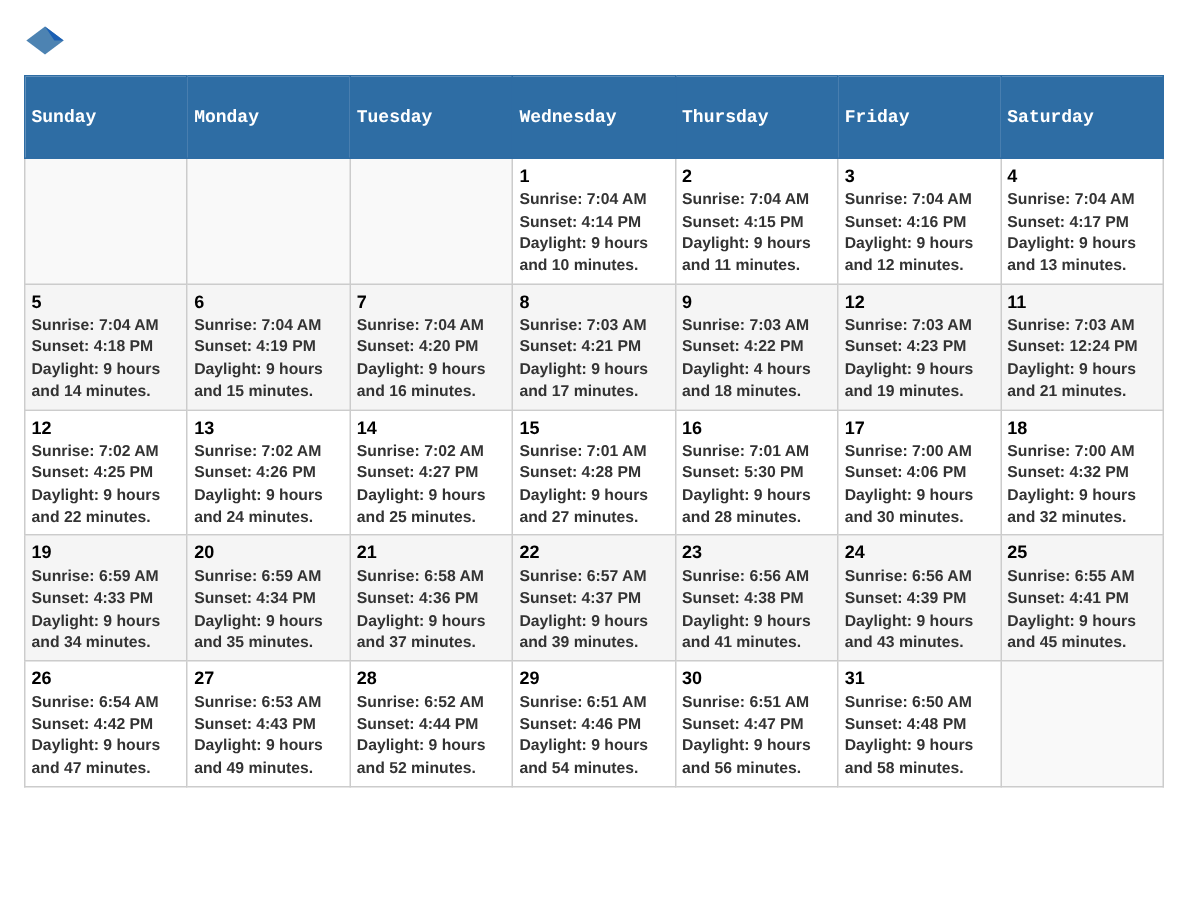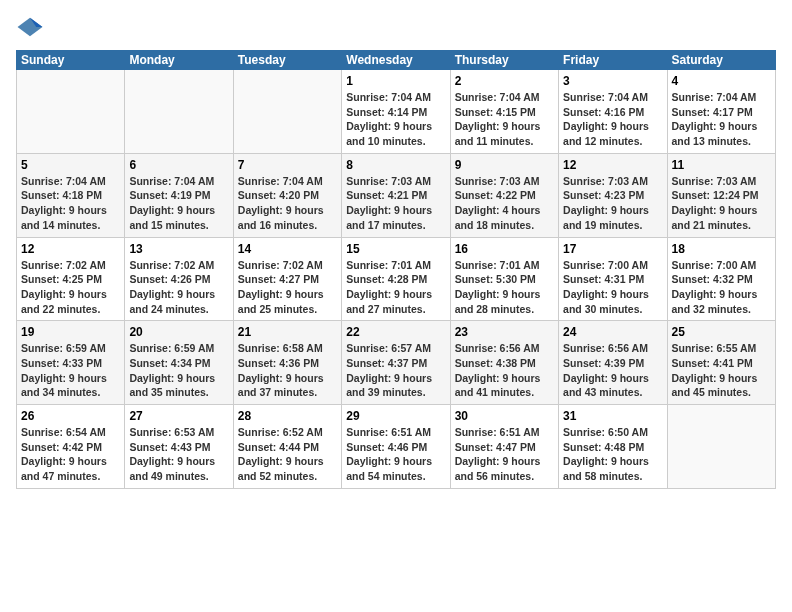--- a/index.html
+++ b/index.html
@@ -40,24 +40,25 @@
     table {
       width: 100%;
       border-collapse: collapse;
       font-size: 11px;
     }
     thead tr {
       background: #2e6da4;
     }
     thead th {
       color: #fff;
-      padding: 2px 4px;
+      padding: 20px 4px;
       text-align: left;
       font-size: 12px;
       border: 1px solid #2e6da4;
+      font-family: Liberation Mono, monospace;
     }
     tbody td {
       border: 1px solid #ccc;
       vertical-align: top;
       padding: 4px;
       width: calc(100% / 7);
       min-height: 80px;
       height: 80px;
     }
     tbody tr:nth-child(odd) {
@@ -247,21 +248,21 @@
           <div class="day-info">
             <div>Sunrise: 7:01 AM</div>
             <div>Sunset: 5:30 PM</div>
             <div>Daylight: 9 hours and 28 minutes.</div>
           </div>
         </td>
         <td>
           <div class="day-number">17</div>
           <div class="day-info">
             <div>Sunrise: 7:00 AM</div>
-            <div>Sunset: 4:31 PM</div>
+            <div>Sunset: 4:06 PM</div>
             <div>Daylight: 9 hours and 30 minutes.</div>
           </div>
         </td>
         <td>
           <div class="day-number">18</div>
           <div class="day-info">
             <div>Sunrise: 7:00 AM</div>
             <div>Sunset: 4:32 PM</div>
             <div>Daylight: 9 hours and 32 minutes.</div>
           </div>

